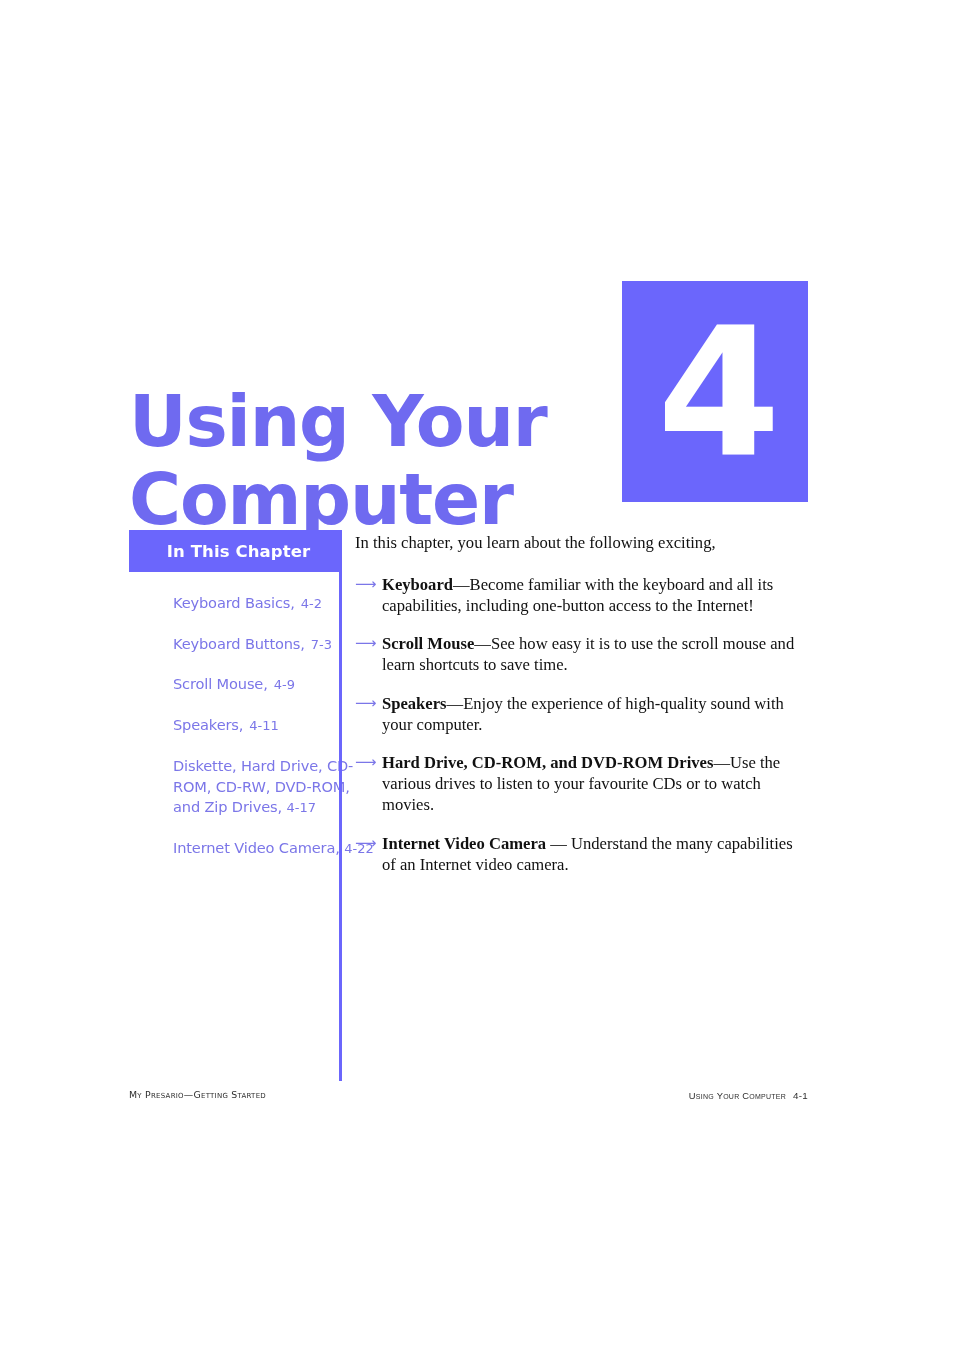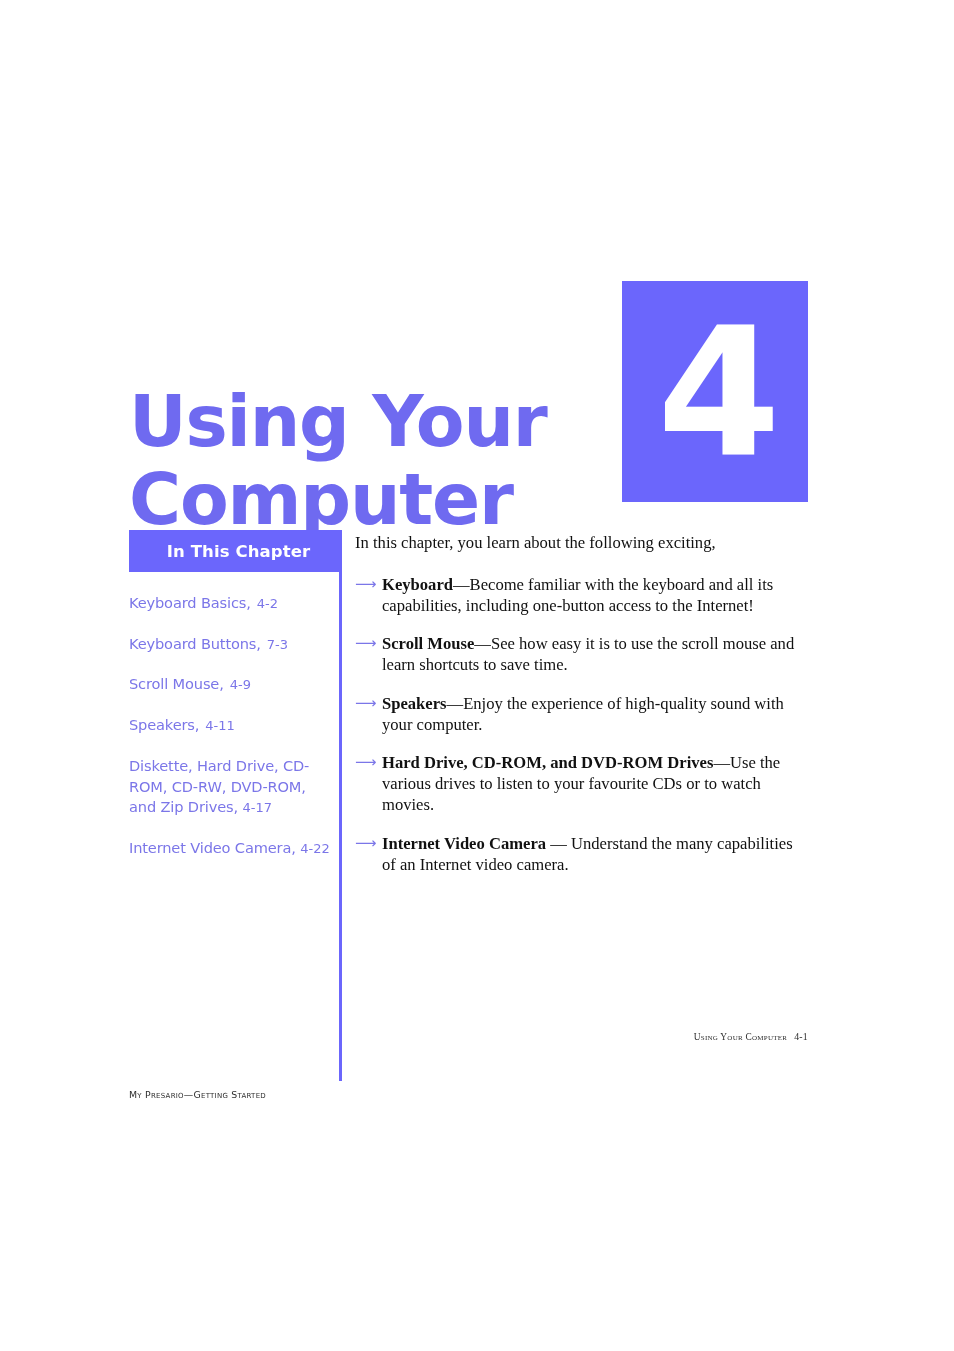--- a/index.html
+++ b/index.html
@@ -80,20 +80,21 @@
     font-weight: bold;
     font-size: 16.5px;
     color: #ffffff;
     letter-spacing: 0.1px;
     margin-left: 8px;
   }
   .toc {
     margin-top: 21px;
     padding: 0;
     list-style: none;
+    margin-left: 44px;
   }
   .toc-item {
     font-family: "DejaVu Sans", sans-serif;
     font-size: 14.6px;
     line-height: 1.42;
     color: #7b76e8;
     margin-bottom: 20px;
     width: 205px;
     letter-spacing: -0.15px;
   }
@@ -163,22 +164,22 @@
     top: 1089px;
     font-family: "DejaVu Sans", sans-serif;
     font-size: 9.4px;
     font-variant: small-caps;
     letter-spacing: 0.25px;
     color: #2e2e2e;
   }
   .footer-right {
     position: absolute;
     right: 146px;
-    top: 1031px;
-    font-family: Liberation Serif, serif;
+    top: 1090px;
+    font-family: Liberation Sans, sans-serif;
     font-size: 9.4px;
     font-variant: small-caps;
     letter-spacing: 0.25px;
     color: #2e2e2e;
     white-space: nowrap;
   }
   .footer-page {
     font-variant: normal;
     font-size: 9.8px;
     margin-left: 7px;

